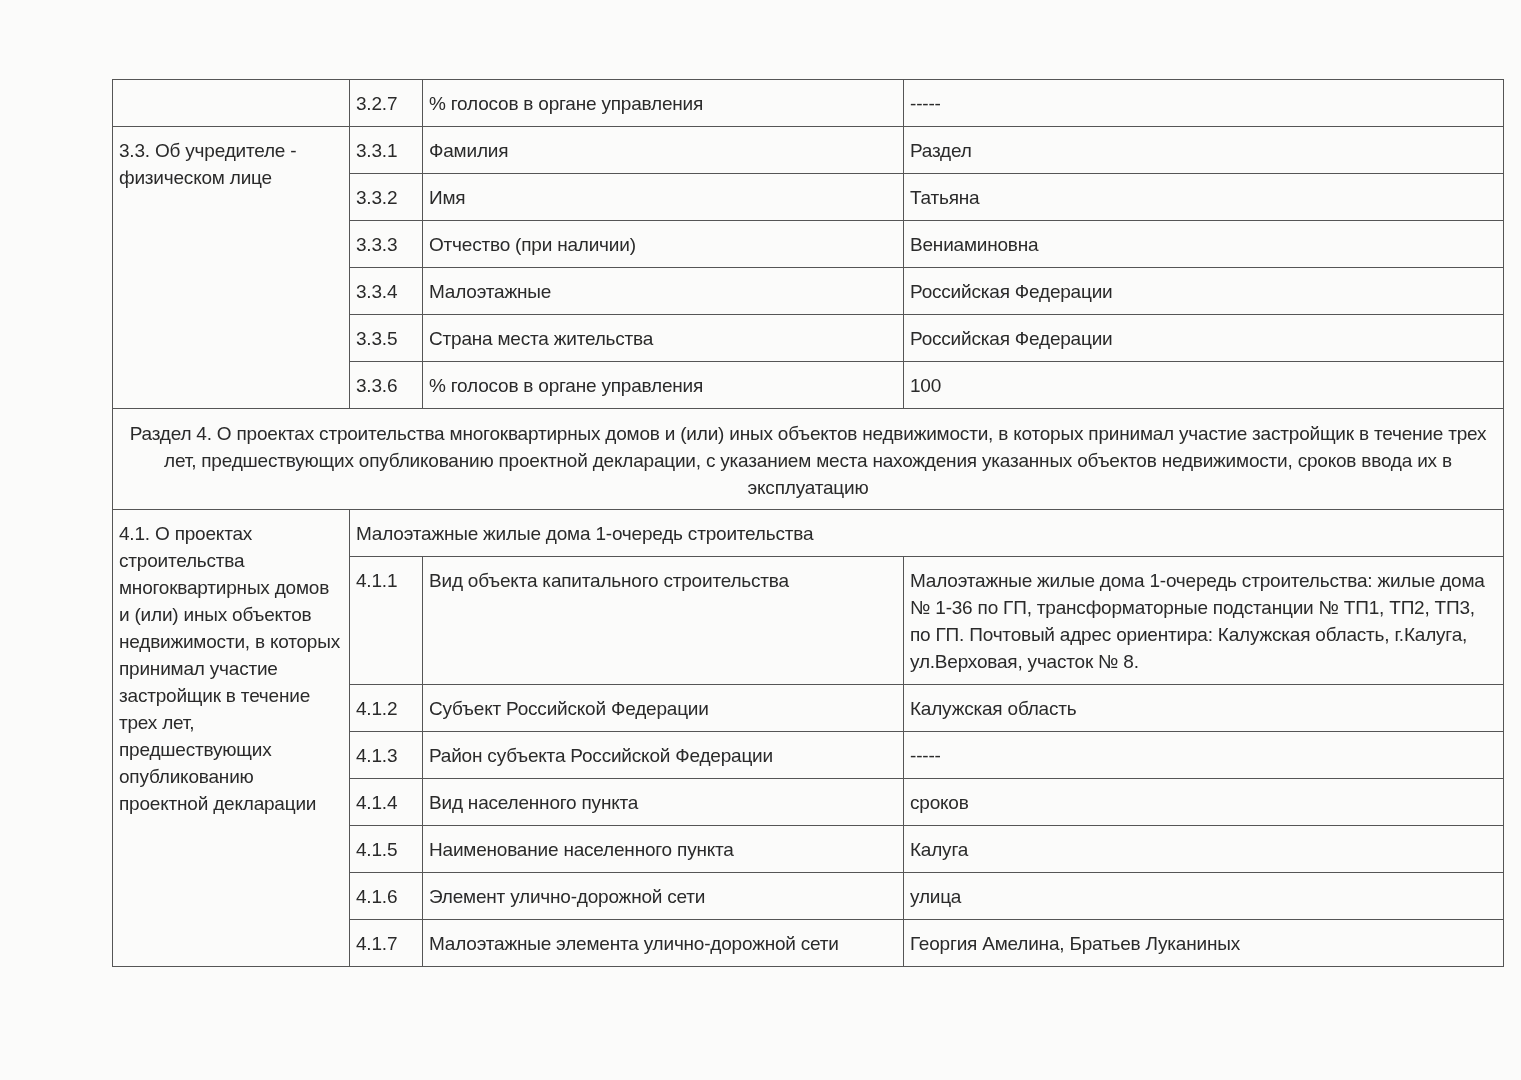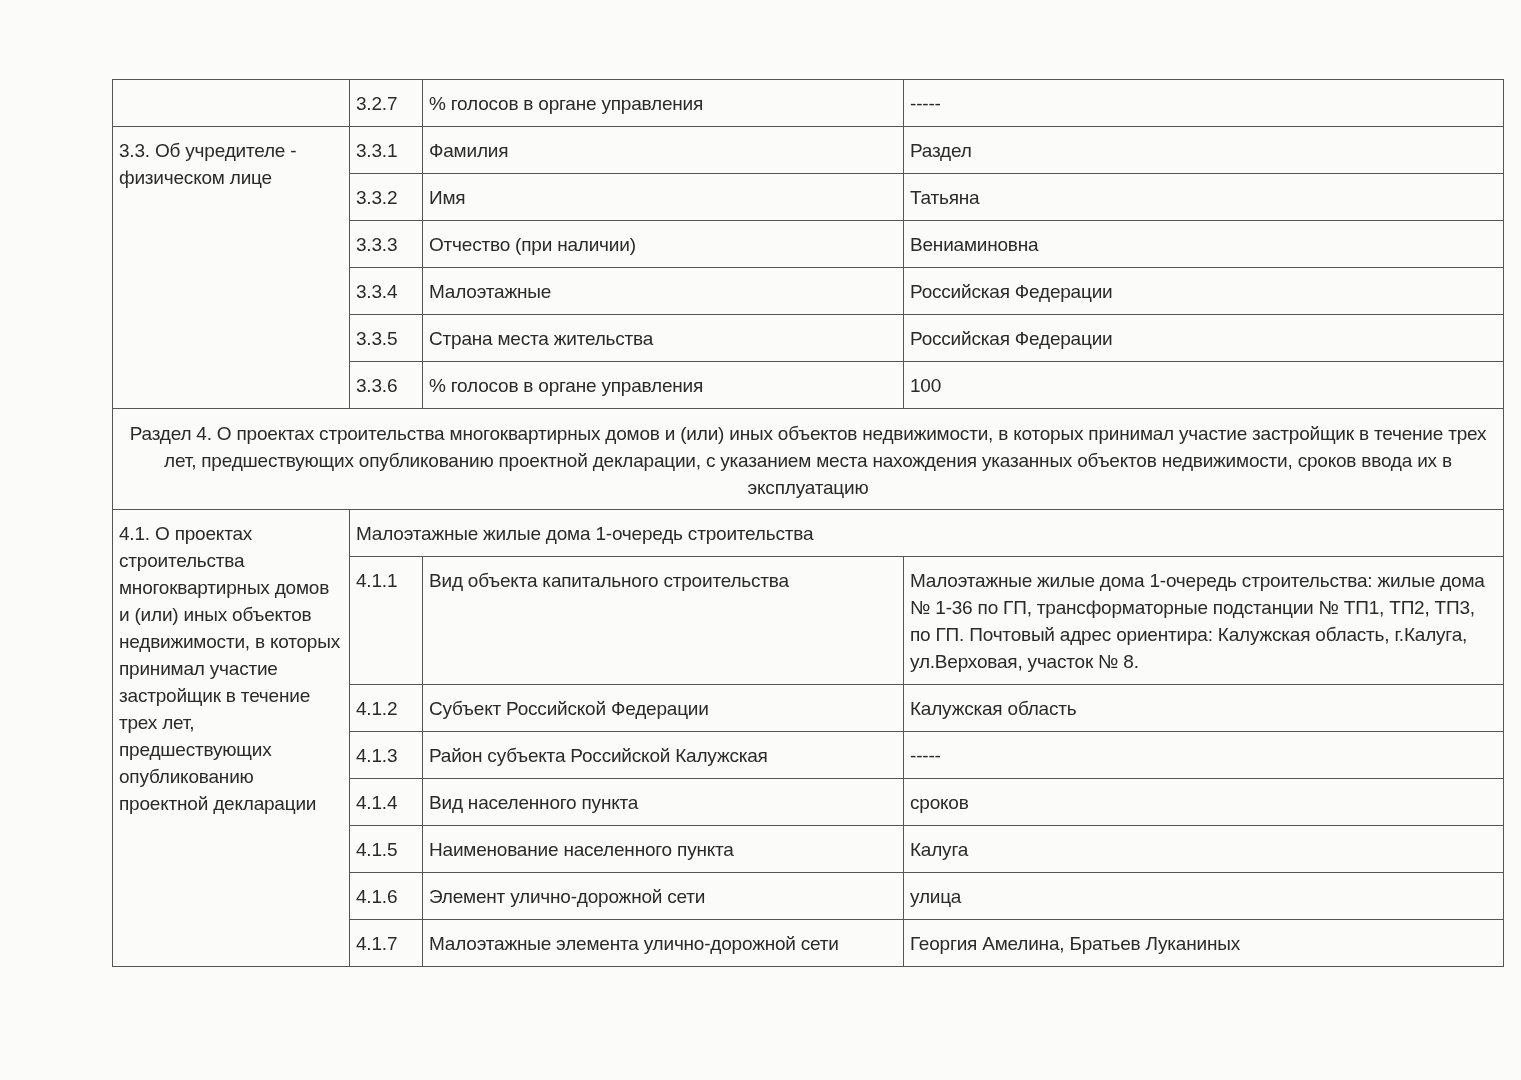--- a/index.html
+++ b/index.html
@@ -88,21 +88,21 @@
       <td>Вид объекта капитального строительства</td>
       <td>Малоэтажные жилые дома 1-очередь строительства: жилые дома № 1-36 по ГП, трансформаторные подстанции № ТП1, ТП2, ТП3, по ГП. Почтовый адрес ориентира: Калужская область, г.Калуга, ул.Верховая, участок № 8.</td>
     </tr>
     <tr class="r-short">
       <td class="num">4.1.2</td>
       <td>Субъект Российской Федерации</td>
       <td>Калужская область</td>
     </tr>
     <tr class="r-short">
       <td class="num">4.1.3</td>
-      <td>Район субъекта Российской Калужская</td>
+      <td>Район субъекта Российской Федерации</td>
       <td>-----</td>
     </tr>
     <tr class="r-short">
       <td class="num">4.1.4</td>
       <td>Вид населенного пункта</td>
       <td>сроков</td>
     </tr>
     <tr class="r-short">
       <td class="num">4.1.5</td>
       <td>Наименование населенного пункта</td>

